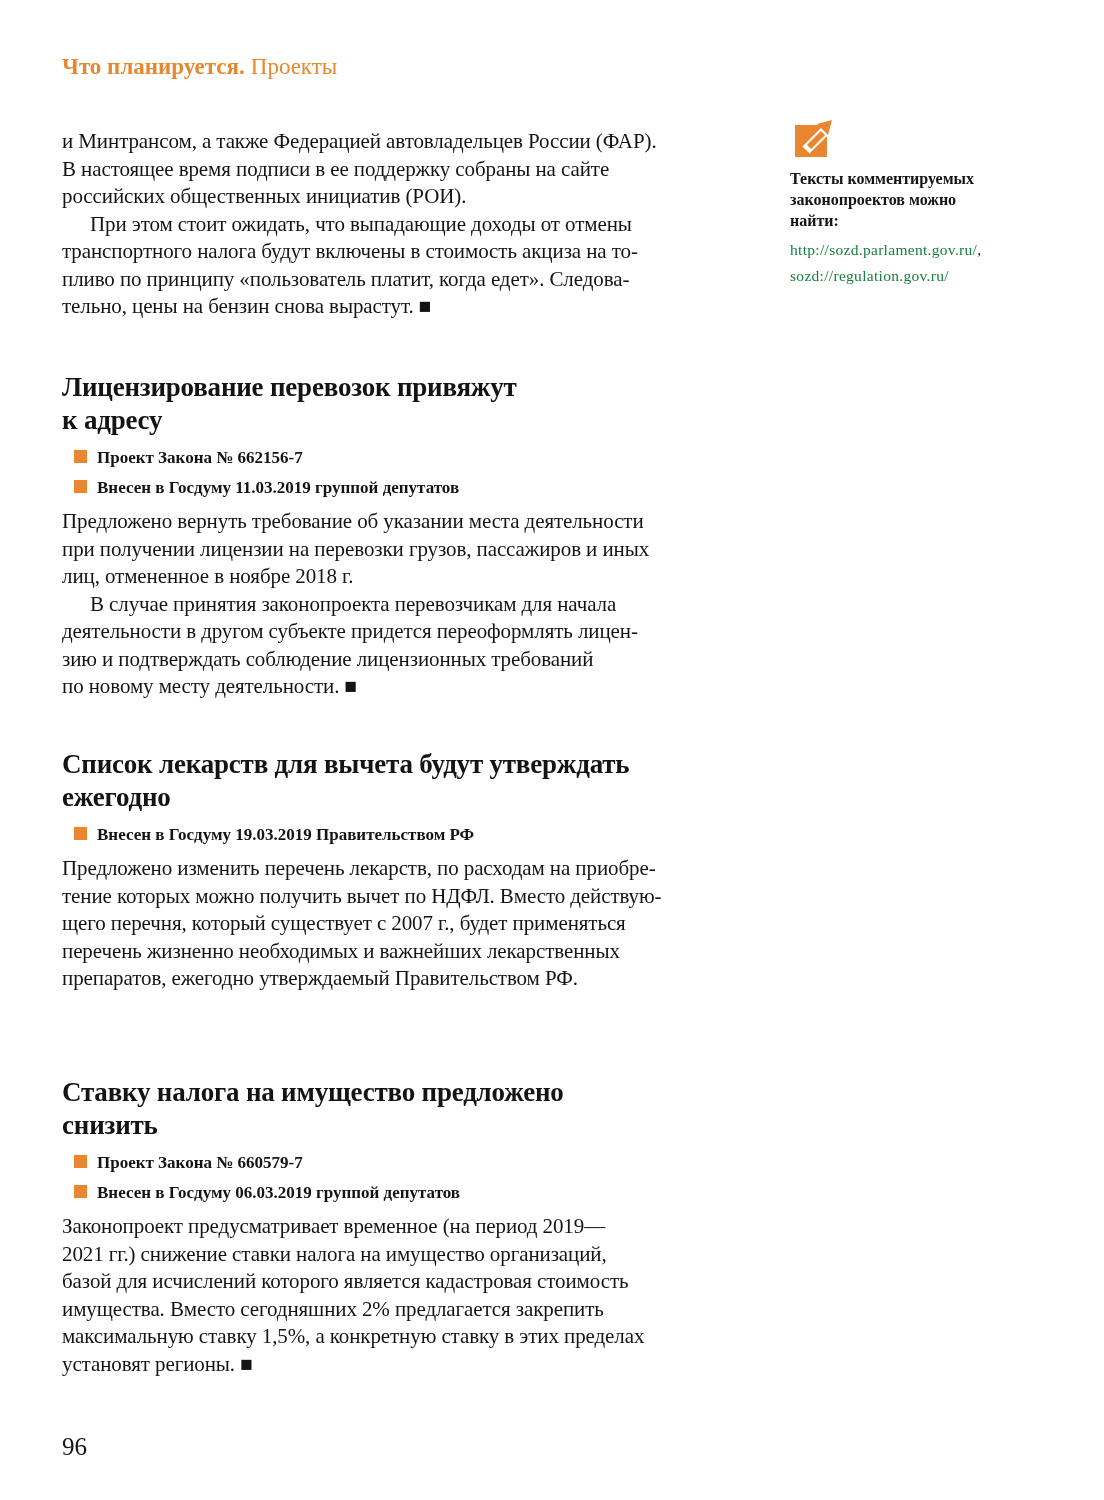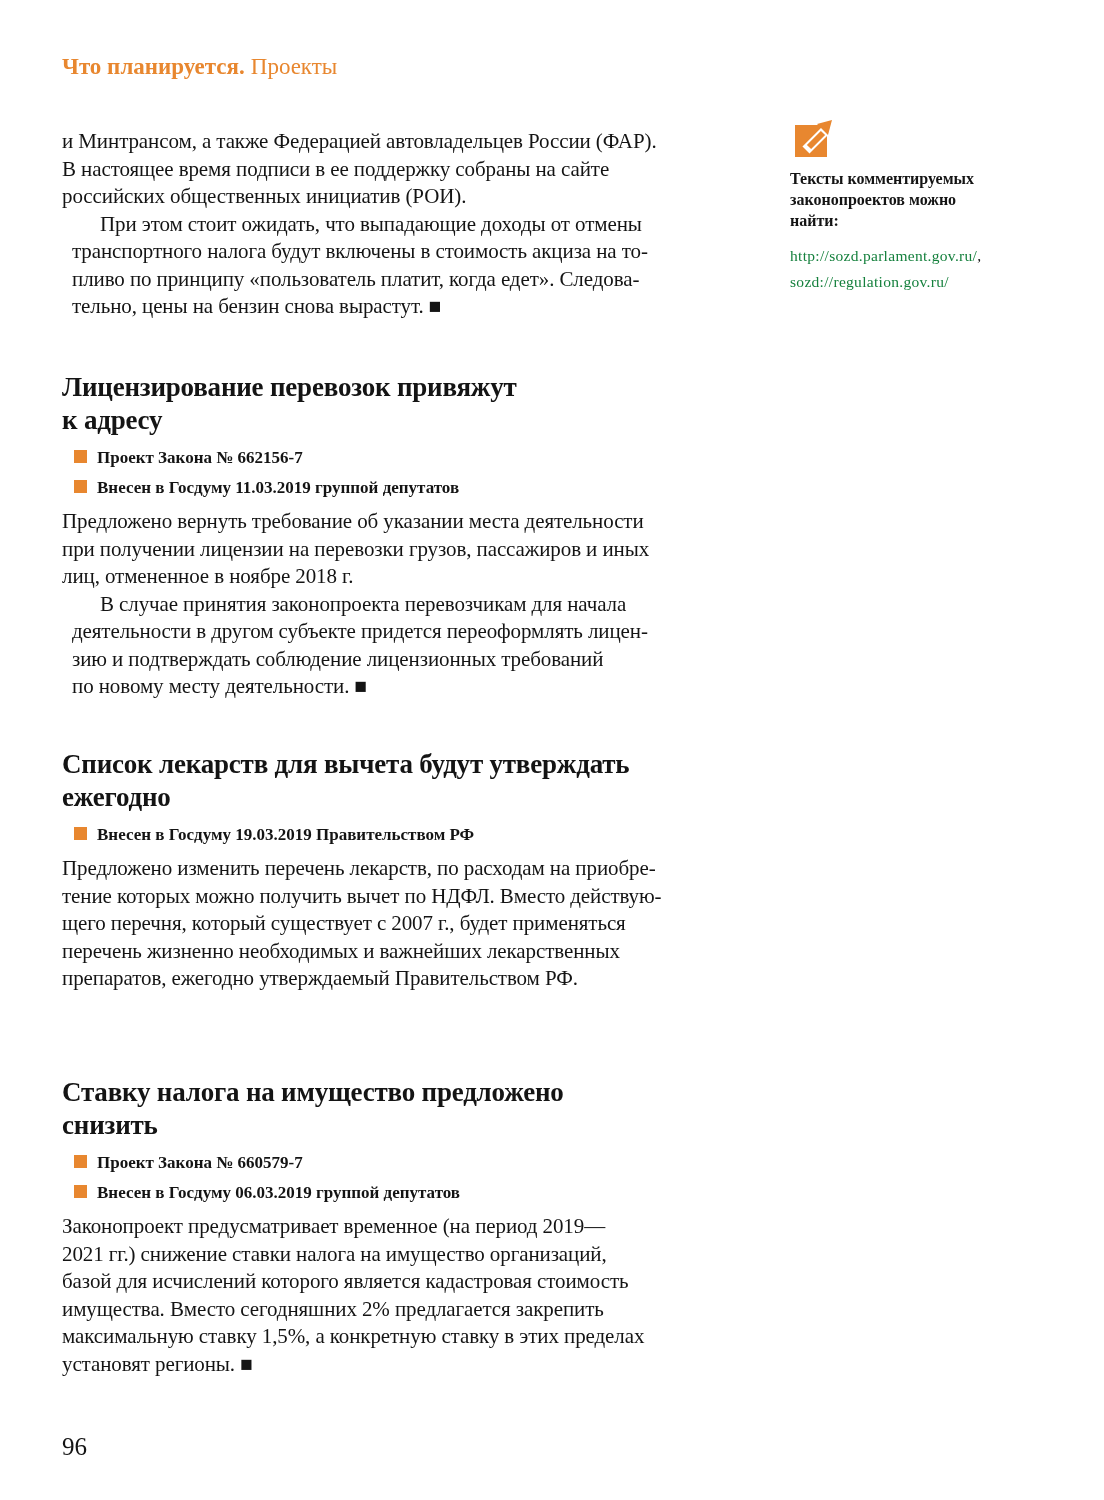--- a/index.html
+++ b/index.html
@@ -26,39 +26,39 @@
   .rubric .light { font-weight: normal; margin-left: 6px; }
 
   
   .bodytext p {
     margin: 0;
     font-size: 21px;
     line-height: 27.5px;
     white-space: pre-line;
     letter-spacing: -0.1px;
   }
-  .bodytext p.indent { text-indent: 28px; margin-left: 10px; }
+  .bodytext p.indent { text-indent: 28px; }
 
   .intro {
     position: absolute;
     left: 62px;
     top: 128px;
     width: 720px;
   }
 
   
   .sidebar {
     position: absolute;
     left: 790px;
     top: 115px;
     width: 235px;
   }
   .ext-icon { width: 47px; height: 47px; margin-bottom: 6px; }
   .sidebar .note {
-    margin: 0 0 12px 0;
+    margin: 0 0 6px 0;
     font-size: 16px;
     line-height: 21px;
     font-weight: bold;
     white-space: pre-line;
     color: #141414;
   }
   .sidebar .link-line {
     font-size: 15.5px;
     line-height: 26px;
     color: #141414;

